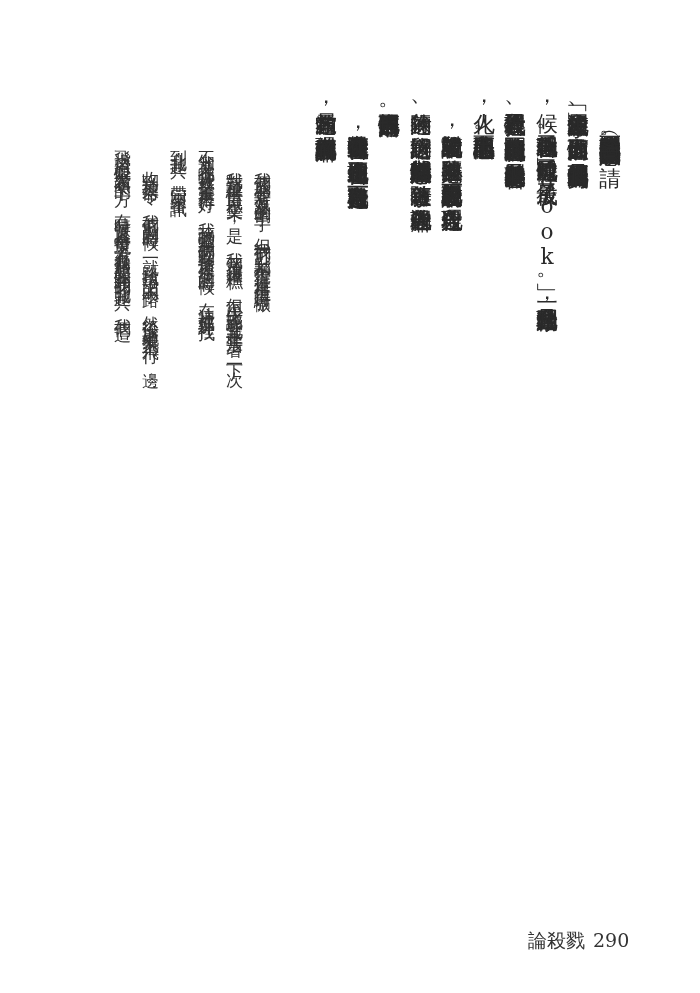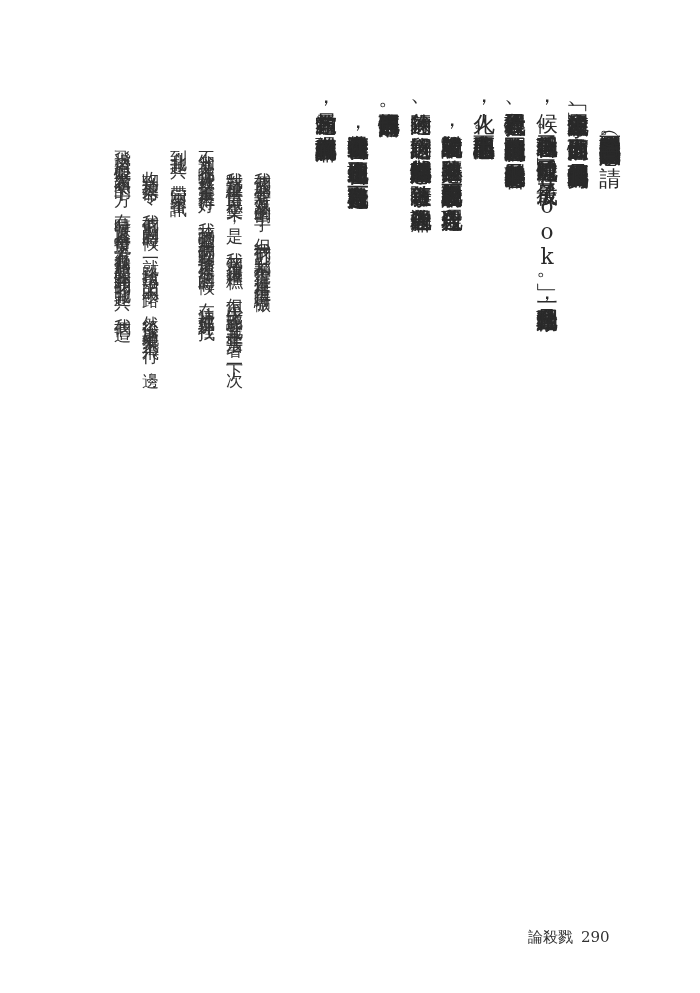--- a/index.html
+++ b/index.html
@@ -1,21 +1,21 @@
 <!DOCTYPE html>
 <html><head>
 <meta charset="utf-8">
 <style>
   html, body { margin: 0; padding: 0; background: #ffffff; }
   body { width: 700px; height: 993px; position: relative; overflow: hidden; font-family: "DejaVu Serif", "Liberation Serif", serif; color: #2a2a2a; }
   .page { position: absolute; inset: 0; }
   .col { position: absolute; writing-mode: vertical-rl; text-orientation: upright; white-space: nowrap; line-height: 1; }
   .main { font-size: 21.6px; letter-spacing: 0.25px; }
   .quote { font-size: 17px; letter-spacing: 3.6px; color: #333; }
-  .folio { position: absolute; left: 528px; top: 928px; font-size: 15px; color: #333; font-family: "DejaVu Serif", serif; }
+  .folio { position: absolute; left: 528px; top: 928px; font-size: 19px; color: #333; font-family: "DejaVu Serif", serif; }
   .folio .num { margin-left: 8px; }
 </style>
 </head>
 <body>
 
 <div class="page">
 
   <div class="col main" style="left:599px; top:96px;">　我們可以從這段記載看到合理化個人殺戮的早期過程（我相信這並非該段記載作者的原意）。請</div>
   <div class="col main" style="left:567px; top:96px;">注意殺人者使用「他」等字眼、透露出自己人性的那一面，但是等到他提到受害者使用美製武器的時</div>
   <div class="col main" style="left:536px; top:96px;">候，就啟動了合理化過程。這時「他」成了「屍體」，最後成了「gook」。一旦合理化過程開始啟動，</div>

